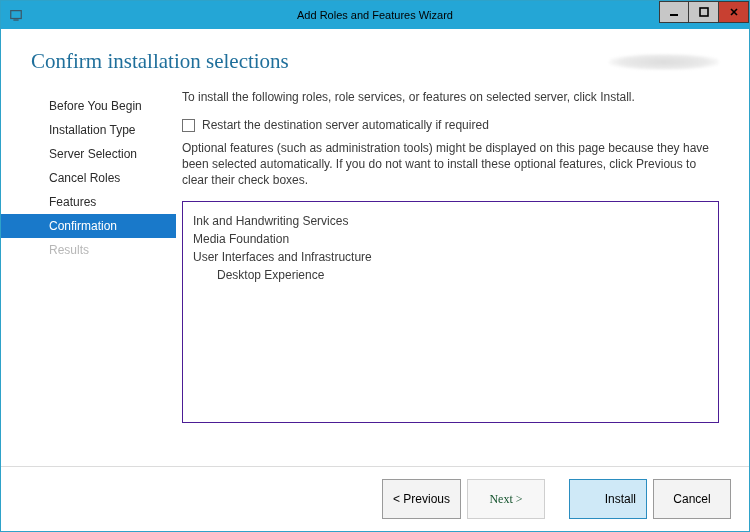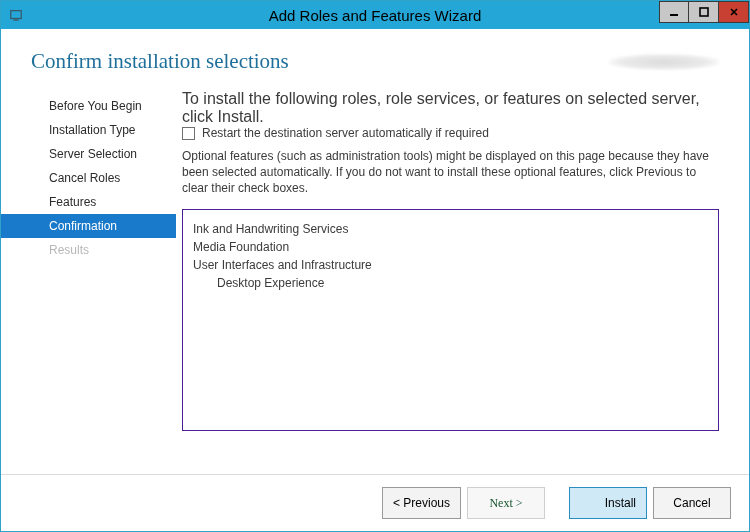--- a/index.html
+++ b/index.html
@@ -33,21 +33,21 @@
     display:flex;
     align-items:center;
     justify-content:center;
     color:#2b4e63;
   }
   .titlebar .title {
     position: absolute;
     left: 0;
     right: 0;
     text-align: center;
-    font-size: 15px;
+    font-size: 11px;
     pointer-events: none;
   }
   .win-buttons {
     margin-left: auto;
     display: flex;
     height: 100%;
   }
   .win-btn {
     width: 30px;
     height: 22px;
@@ -111,21 +111,22 @@
   }
   .main {
     flex: 1;
     padding: 4px 18px 0 6px;
     color:#3b3b3b;
     display:flex;
     flex-direction:column;
     min-width:0;
   }
   .intro {
-    font-size:16px;
+    font-size:12px;
+    margin-bottom:14px;
   }
   .checkbox-row {
     display:flex;
     align-items:center;
     gap:7px;
     margin-bottom:8px;
   }
   .checkbox {
     width:13px;
     height:13px;
@@ -157,21 +158,21 @@
   .links a { color:#1f6f9b; text-decoration:none; display:block; padding:1px 0; cursor:pointer;}
   .footer {
     border-top:1px solid #dcdcdc;
     padding:12px 18px;
     display:flex;
     justify-content:flex-end;
     gap:6px;
   }
   .btn {
     min-width:78px;
-    height:32px;
+    height:40px;
     border:1px solid #9a9a9a;
     background:#f3f3f3;
     font-size:12px;
     color:#000;
     padding:0 10px;
     box-sizing:border-box;
     cursor:pointer;
   }
   .btn.disabled {
     color:#14532d;

